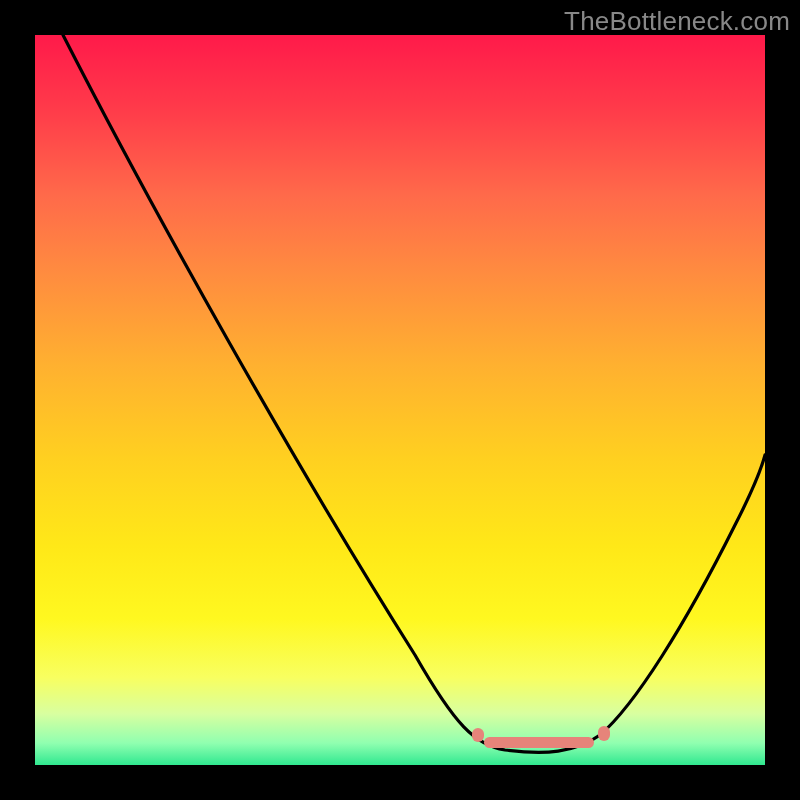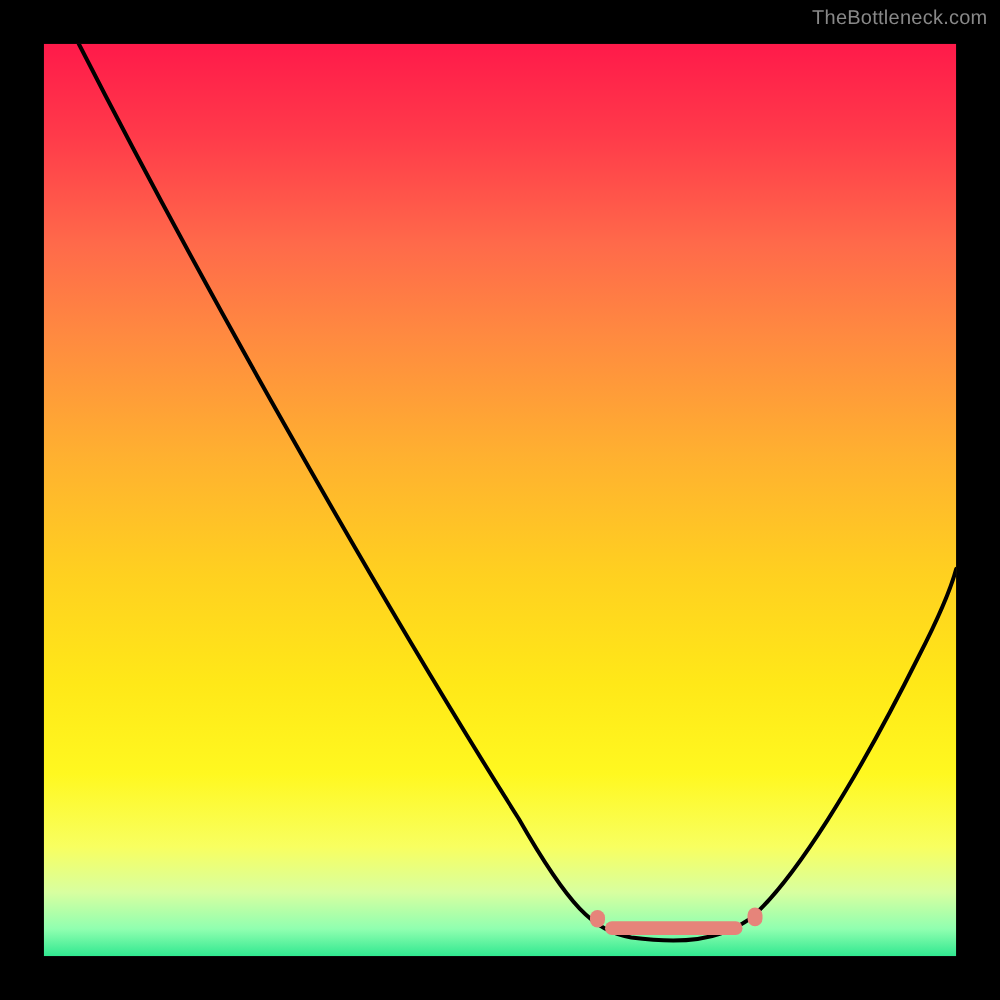--- a/index.html
+++ b/index.html
@@ -15,21 +15,21 @@
     position: relative;
     width: 800px;
     height: 800px;
     background: #000;
   }
   .watermark {
     position: absolute;
     top: 6px;
     right: 10px;
     color: #888;
-    font-size: 16px;
+    font-size: 26px;
     font-weight: 500;
     letter-spacing: 0.2px;
     z-index: 10;
     margin-left: 18px;
   }
   .plot-area {
     position: absolute;
     left: 35px;
     top: 35px;
     width: 730px;

